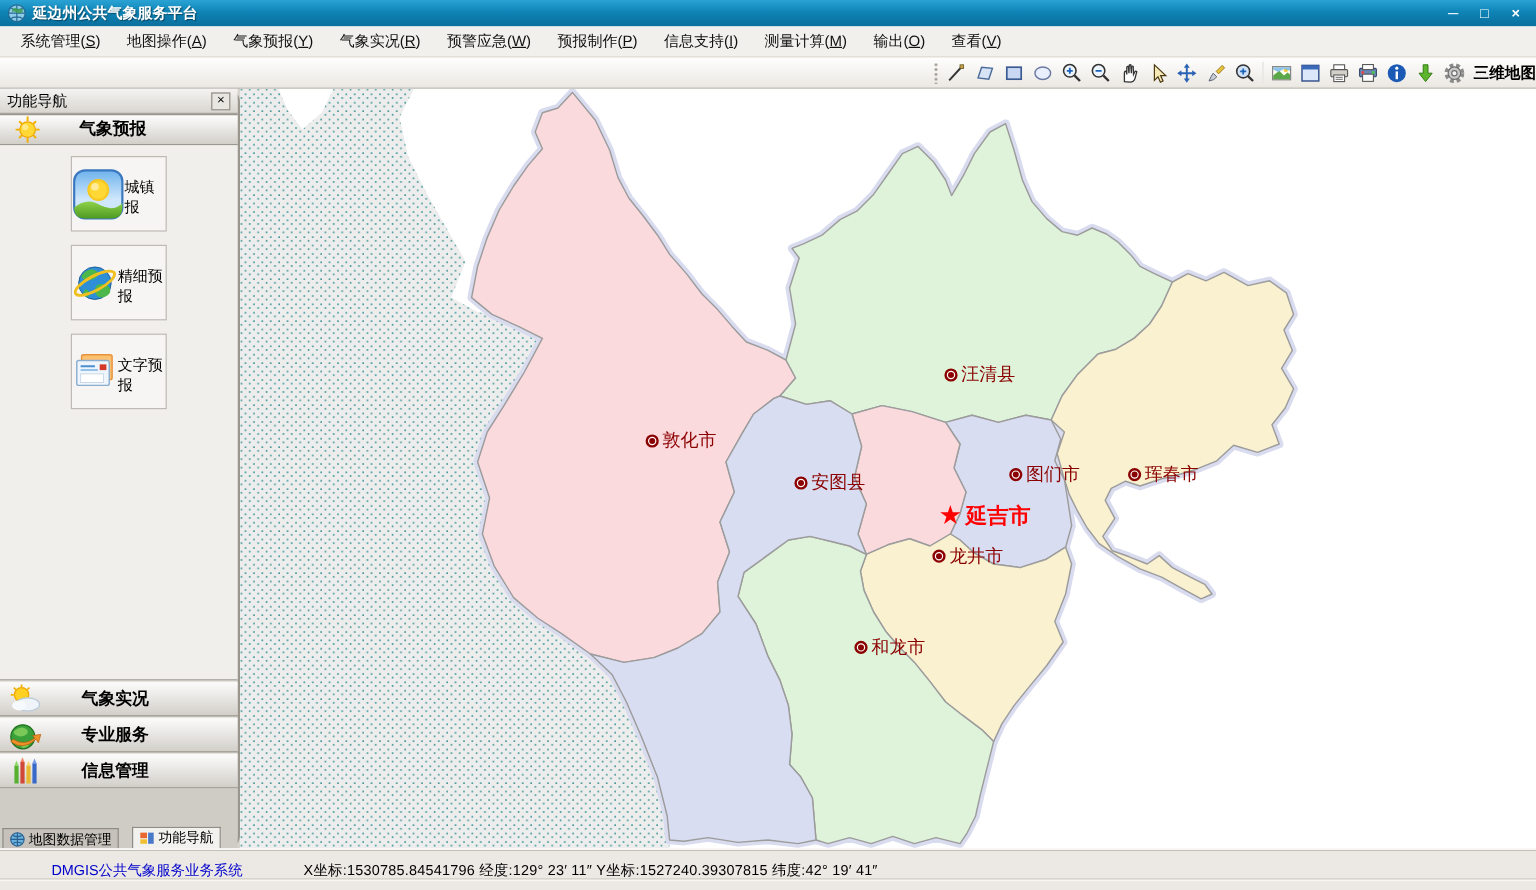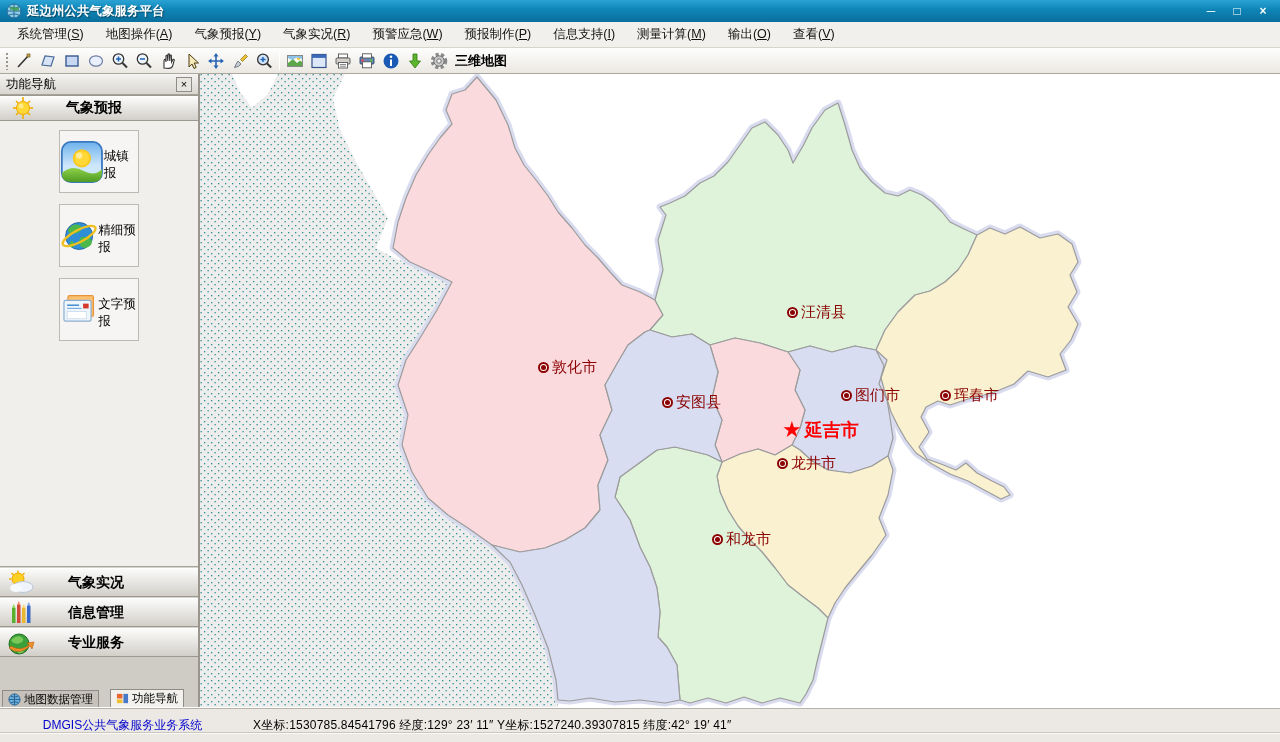--- a/index.html
+++ b/index.html
@@ -17,34 +17,34 @@
     color:#fff; font-size:12px; font-weight:bold; cursor:default; }
 
   
   .menubar { height:26px; background:#f2f0ec; border-bottom:1px solid #d8d4cc;
     display:flex; align-items:center; padding-left:6px; }
   .menu-item { padding:4px 11px; color:#111; font-size:12.5px; }
   .menu-item u { text-decoration:underline; }
 
   
   .toolbar { height:26px; background:linear-gradient(#fefefe,#ebe8e2);
-    border-bottom:1px solid #aaa79f; display:flex; align-items:center; padding-left:2px; }
+    border-bottom:1px solid #aaa79f; display:flex; align-items:center; padding-left:2px;justify-content:flex-end; }
   .grip { width:4px; height:18px; margin:0 3px;
     background-image:radial-gradient(#9a968e 1px, transparent 1.2px);
     background-size:4px 4px; }
   .tbtn { width:24px; height:22px; display:flex; align-items:center; justify-content:center; }
   .tsep { width:1px; height:18px; background:#b0ada5; border-right:1px solid #fff; margin:0 3px; }
   .tlabel { font-weight:bold; font-size:13px; margin-left:4px; color:#000; }
 
   
   .main { height:633px; display:flex; background:#d6d3ce; }
 
   
   .sidebar { width:200px; border-right:2px solid #9a968e; display:flex; flex-direction:column;
-    background:#d6d3ce; }
+    background:#d6d3ce;border-radius:11px; }
   .sb-header { height:21px; background:linear-gradient(#f4f3f1,#d9d6d0);
     border-bottom:1px solid #a5a29a; display:flex; align-items:center; padding:0 6px; }
   .sb-header .t { flex:1; font-size:12.5px; color:#000; }
   .sb-header .x { width:16px; height:15px; border:1px solid #8f8c85; background:#e8e6e1;
     display:flex; align-items:center; justify-content:center; font-size:11px; line-height:1; }
   .sec-hdr { height:26px; background:linear-gradient(#fdfdfc,#d2cfc9);
     border:1px solid #9c9890; border-left:none; border-right:none;
     display:flex; align-items:center; }
   .sec-hdr .ic { width:30px; height:24px; margin:0 6px 0 8px; }
   .sec-hdr .lb, .sec-bar .lb { font-weight:bold; font-size:14px; color:#000; }
@@ -321,41 +321,41 @@
             <line x1="5.5" y1="3" x2="7.5" y2="5"></line>
             <line x1="16.5" y1="5" x2="18.5" y2="3"></line>
           </g>
         <ellipse cx="17" cy="17" rx="10" ry="5.5" fill="#eef4fa" stroke="#b8c8d8"></ellipse>
         <ellipse cx="10" cy="18" rx="6" ry="4" fill="#f6fafd"></ellipse>
       </svg>
       <span class="lb">气象实况</span>
     </div>
     <div class="sec-bar">
       <svg class="ic" viewBox="0 0 30 26">
+        <circle cx="13" cy="14" r="10" fill="#3aa03a" stroke="#1e701e"></circle>
+        <path d="M6,9 q5,-4 9,-2 q4,2 1,5 q-4,3 -8,1 q-4,-2 -2,-4 Z" fill="#7ac858"></path>
+        <path d="M12,20 q4,-1 6,1 q-2,3 -6,2 Z" fill="#7ac858"></path>
+        <path d="M3,18 Q13,26 24,16 L26,19 L28,12 L21,13 L23,15 Q14,22 5,16 Z" fill="#f09028" stroke="#b86010" stroke-width=".6"></path>
+      </svg>
+      <span class="lb">专业服务</span>
+    </div>
+    <div class="sec-bar">
+      <svg class="ic" viewBox="0 0 30 26">
         <g stroke-width="0">
           <path d="M6,8 h3.5 v15 h-3.5 z" fill="#58b030"></path>
             <path d="M6,8 l1.75,-4 l1.75,4 z" fill="#8ad860"></path>
           <path d="M11,5 h3.5 v18 h-3.5 z" fill="#d04838"></path>
             <path d="M11,5 l1.75,-4 l1.75,4 z" fill="#f08868"></path>
           <path d="M16,8 h3.5 v15 h-3.5 z" fill="#e8b830"></path>
             <path d="M16,8 l1.75,-4 l1.75,4 z" fill="#f8d870"></path>
           <path d="M21,6 h3.5 v17 h-3.5 z" fill="#3868c8"></path>
             <path d="M21,6 l1.75,-4 l1.75,4 z" fill="#78a0e8"></path>
         </g>
       </svg>
       <span class="lb">信息管理</span>
-    </div>
-    <div class="sec-bar">
-      <svg class="ic" viewBox="0 0 30 26">
-        <circle cx="13" cy="14" r="10" fill="#3aa03a" stroke="#1e701e"></circle>
-        <path d="M6,9 q5,-4 9,-2 q4,2 1,5 q-4,3 -8,1 q-4,-2 -2,-4 Z" fill="#7ac858"></path>
-        <path d="M12,20 q4,-1 6,1 q-2,3 -6,2 Z" fill="#7ac858"></path>
-        <path d="M3,18 Q13,26 24,16 L26,19 L28,12 L21,13 L23,15 Q14,22 5,16 Z" fill="#f09028" stroke="#b86010" stroke-width=".6"></path>
-      </svg>
-      <span class="lb">专业服务</span>
     </div>
 
     <div class="sb-tabs">
       <div class="sb-tab">
         <svg viewBox="0 0 14 14">
           <circle cx="7" cy="7" r="6" fill="#6ab0dc" stroke="#2a6090"></circle>
           <path d="M1,7 H13 M7,1 V13" stroke="#2a6090" fill="none"></path>
           <path d="M3,3.5 q4,2 8,0 M3,10.5 q4,-2 8,0" stroke="#2a6090" fill="none"></path>
         </svg>
         <span>地图数据管理</span>

